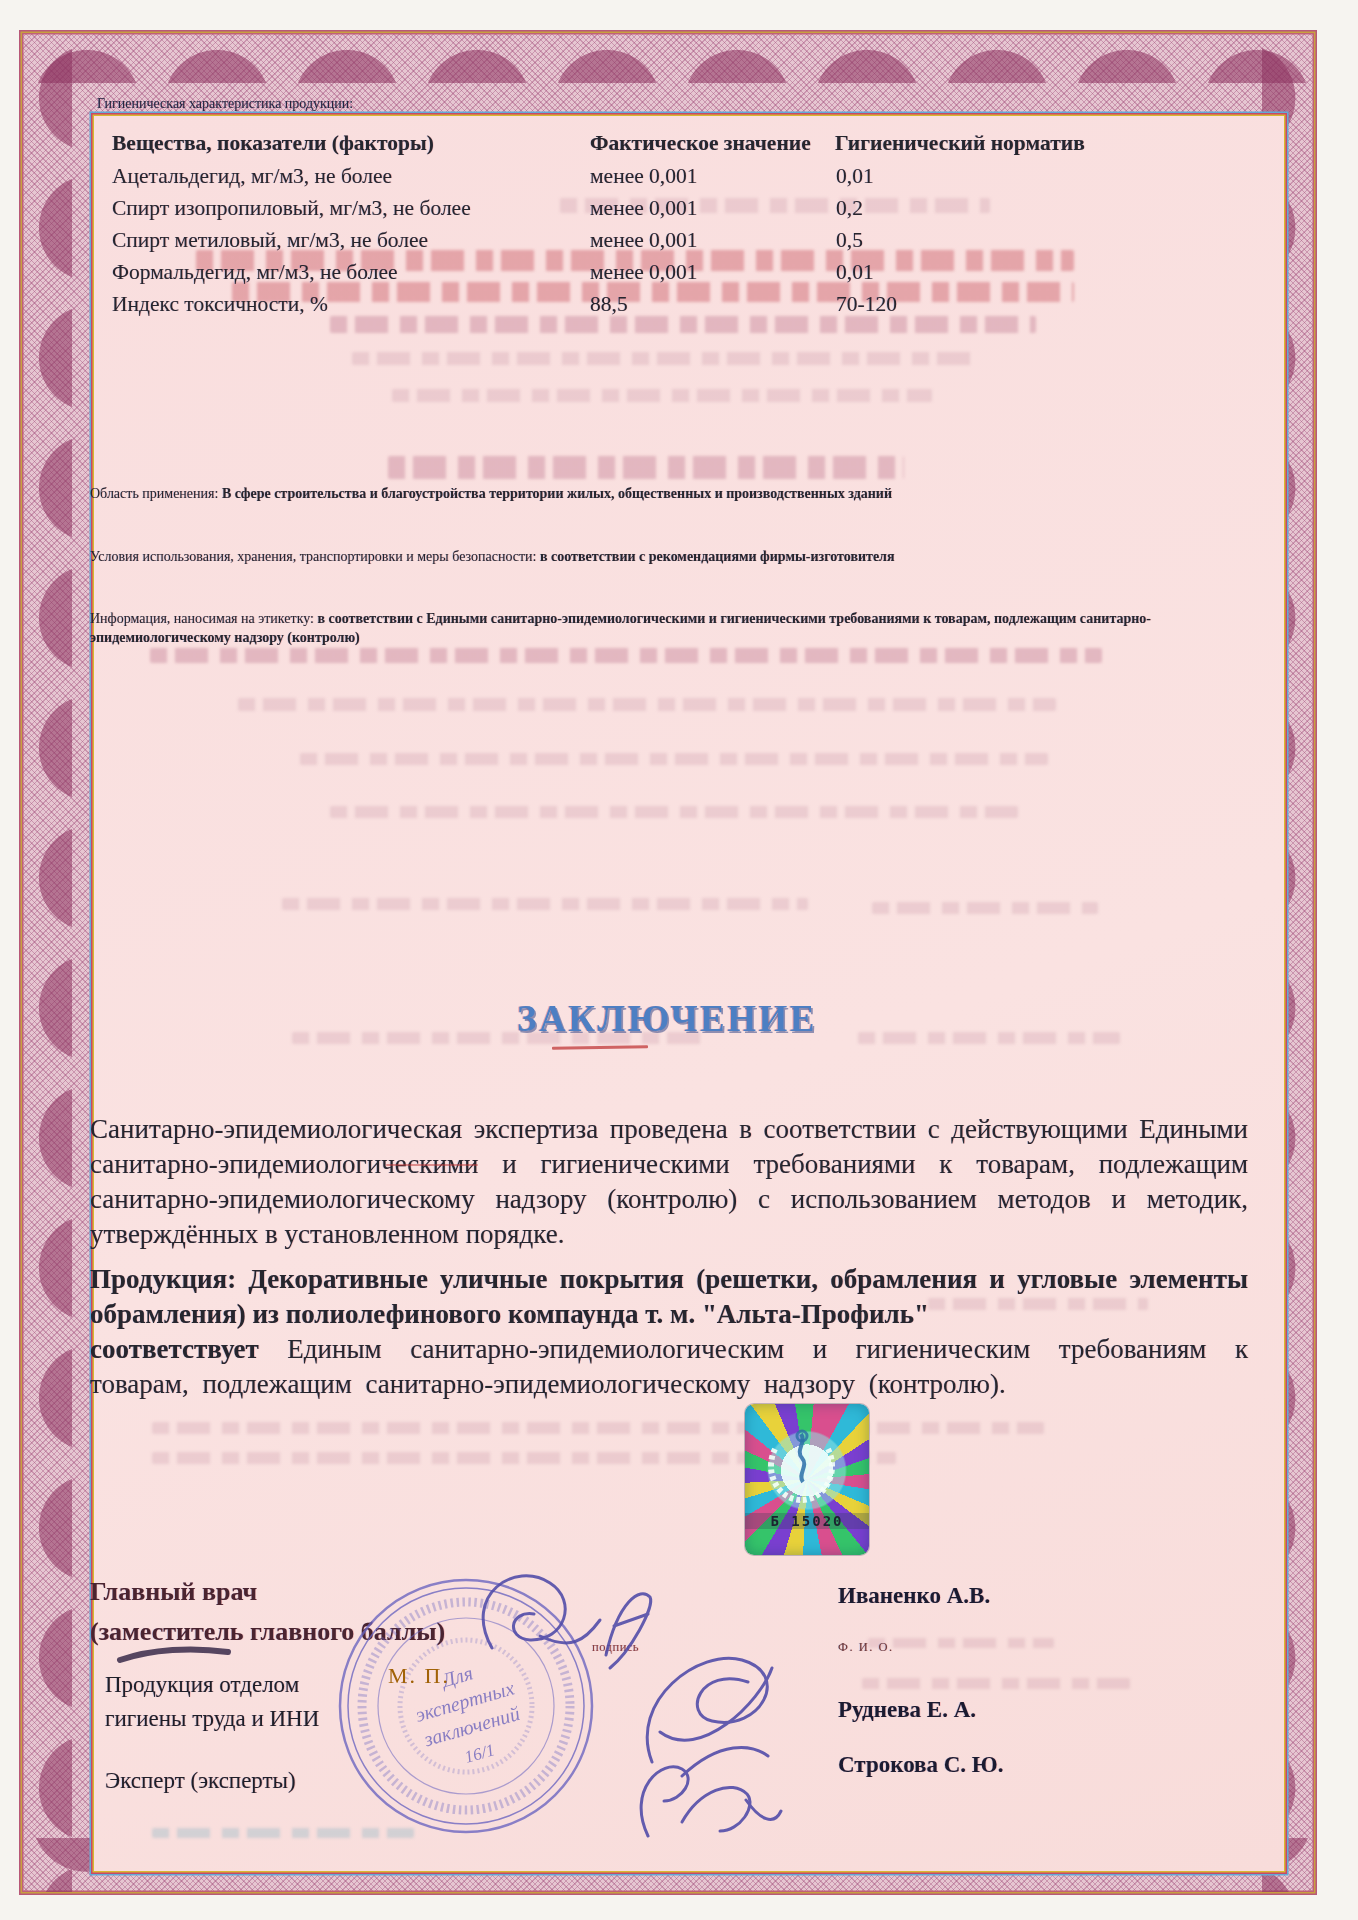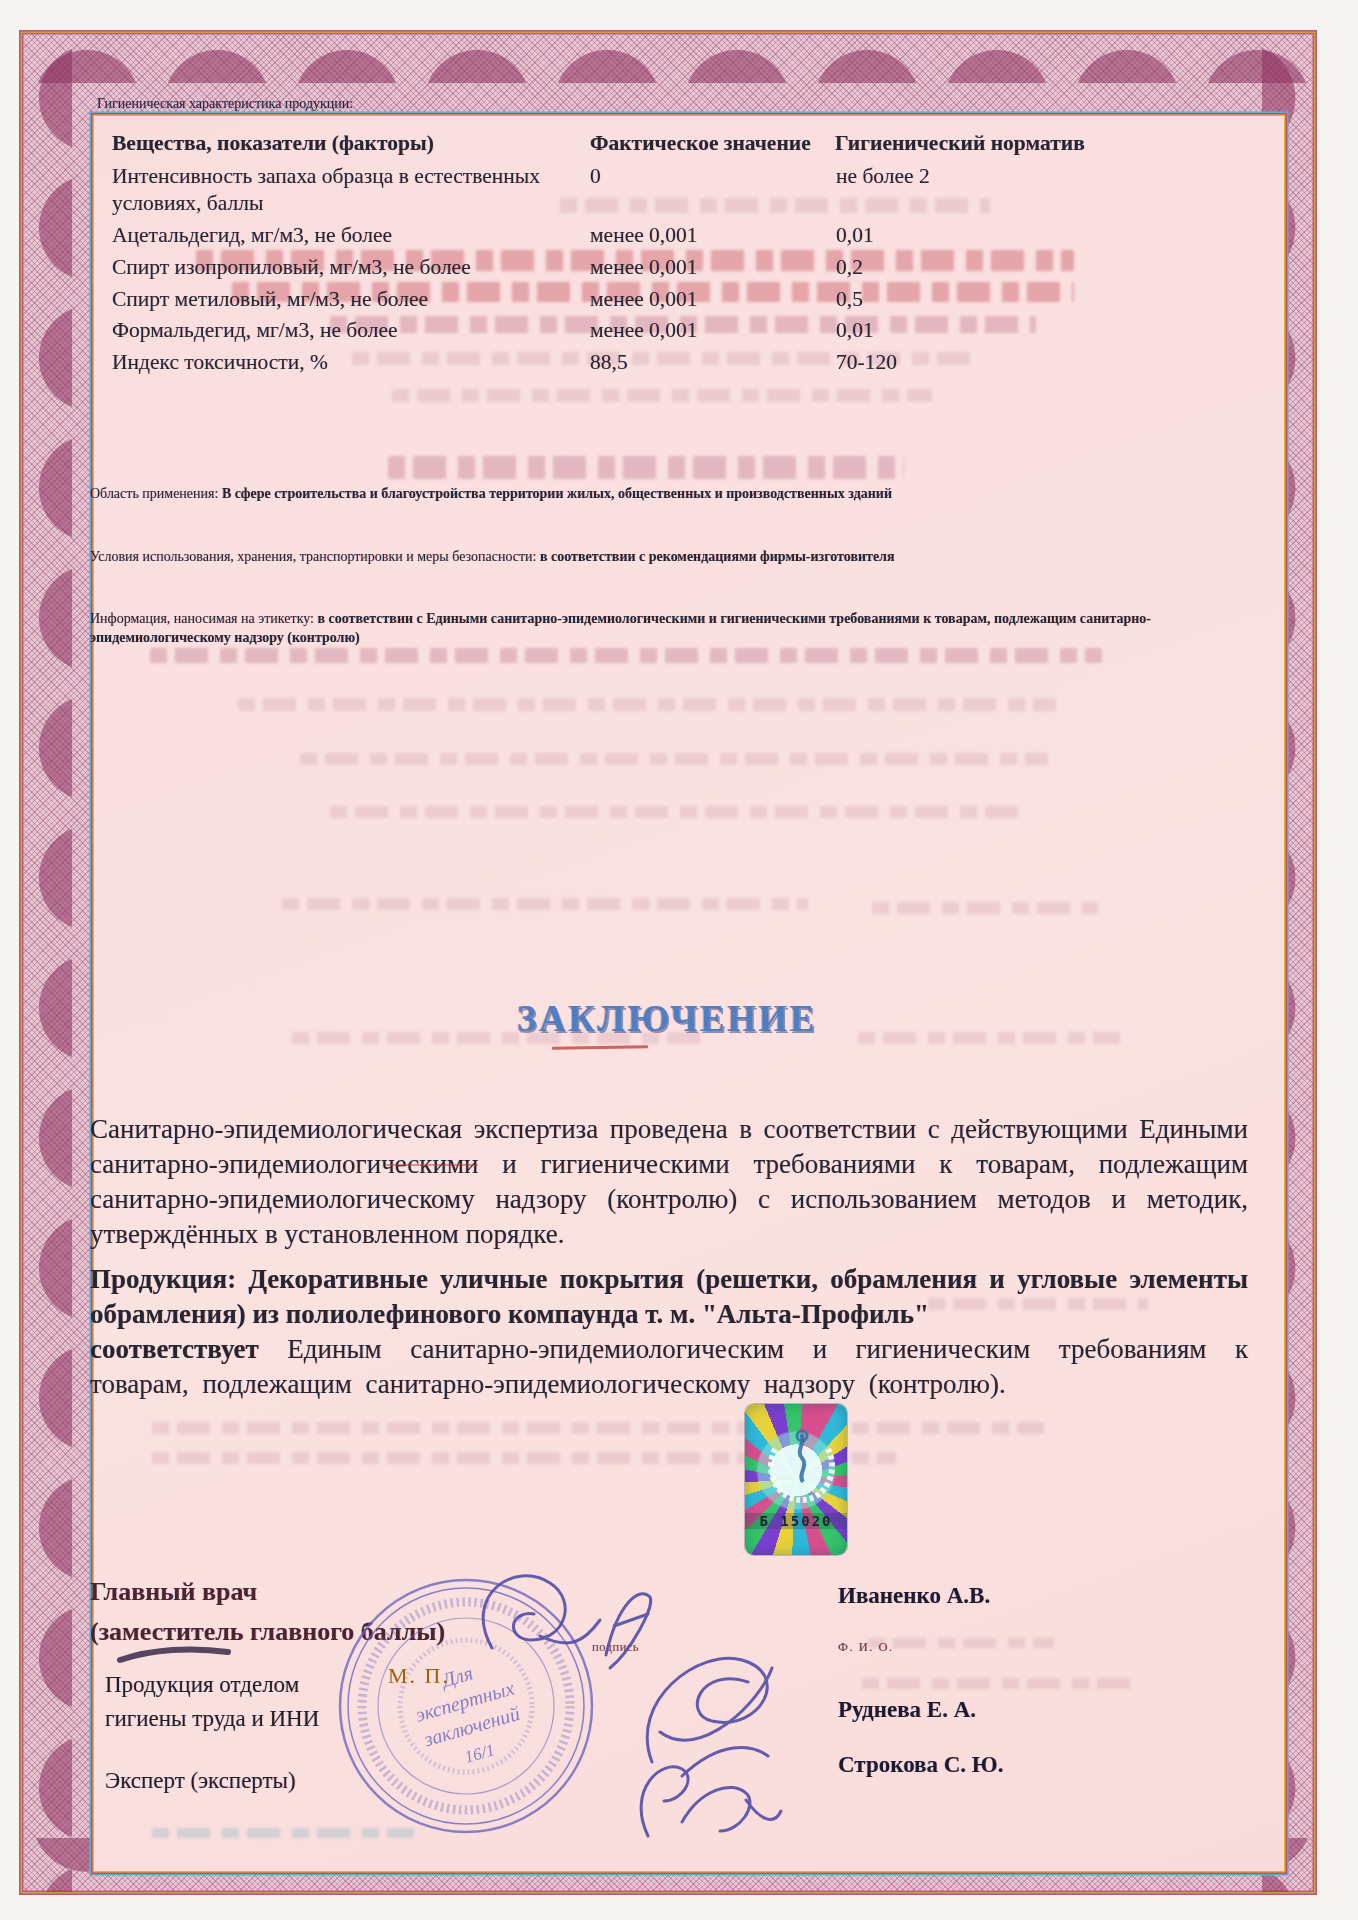--- a/index.html
+++ b/index.html
@@ -53,21 +53,21 @@
   .fields .val{font-weight:bold;}
   .heading{
     position:absolute; left:72px; top:997px; width:1190px; text-align:center;
     font-size:37px; font-weight:bold; letter-spacing:2.5px; color:#4d7fc3;
     text-shadow:1.6px 1.8px 0 rgba(38,58,128,.5), -1px 0 0 rgba(205,60,85,.35);
   }
   .redline{position:absolute; background:#c03838; opacity:.75; border-radius:1px;}
   .para{position:absolute; left:90px; width:1158px; font-size:27px; line-height:35px; text-align:justify;}
   
   .holo{
-    position:absolute; left:745px; top:1404px; width:102px; height:151px; border-radius:9px;
+    position:absolute; left:745px; top:1404px; width:124px; height:151px; border-radius:9px;
     background:
       radial-gradient(circle at 50% 44%, rgba(235,255,252,.95) 0 26px, rgba(140,225,225,.55) 26px 38px, rgba(255,255,255,0) 40px),
       repeating-conic-gradient(from 15deg, #d94f8e 0 14deg, #2fb9d8 14deg 28deg, #e8d23a 28deg 42deg, #7a3fd0 42deg 56deg, #35c46a 56deg 70deg);
     box-shadow:0 0 0 1px rgba(90,90,110,.35), inset 0 0 14px rgba(0,60,90,.35);
     overflow:hidden;
   }
   .holo-num{position:absolute; left:0; right:0; bottom:26px; text-align:center;
     font-family:"DejaVu Sans Mono", monospace; font-size:14px; font-weight:bold;
     color:#1c2430; background:rgba(40,60,80,.28); letter-spacing:2px;}
   
@@ -115,25 +115,20 @@
   <div class="ghost cyan" style="left:152px;top:1828px;width:262px;height:10px;"></div>
 
   <div class="doc t21" style="left:97px;top:95px;color:#242840;">Гигиеническая характеристика продукции:</div>
 
   <div class="doc htable-head" style="left:112px;top:131px;">Вещества, показатели (факторы)</div>
   <div class="doc htable-head" style="left:590px;top:131px;">Фактическое значение</div>
   <div class="doc htable-head" style="left:835px;top:131px;">Гигиенический норматив</div>
 
   <div class="doc htable">
     <div class="hrow">
-      <span>Интенсивность запаха образца в естественных условиях, баллы</span>
-      <span>0</span>
-      <span>не более 2</span>
-    </div>
-    <div class="hrow">
       <span>Ацетальдегид, мг/м3, не более</span>
       <span>менее 0,001</span>
       <span>0,01</span>
     </div>
     <div class="hrow">
       <span>Спирт изопропиловый, мг/м3, не более</span>
       <span>менее 0,001</span>
       <span>0,2</span>
     </div>
     <div class="hrow">

